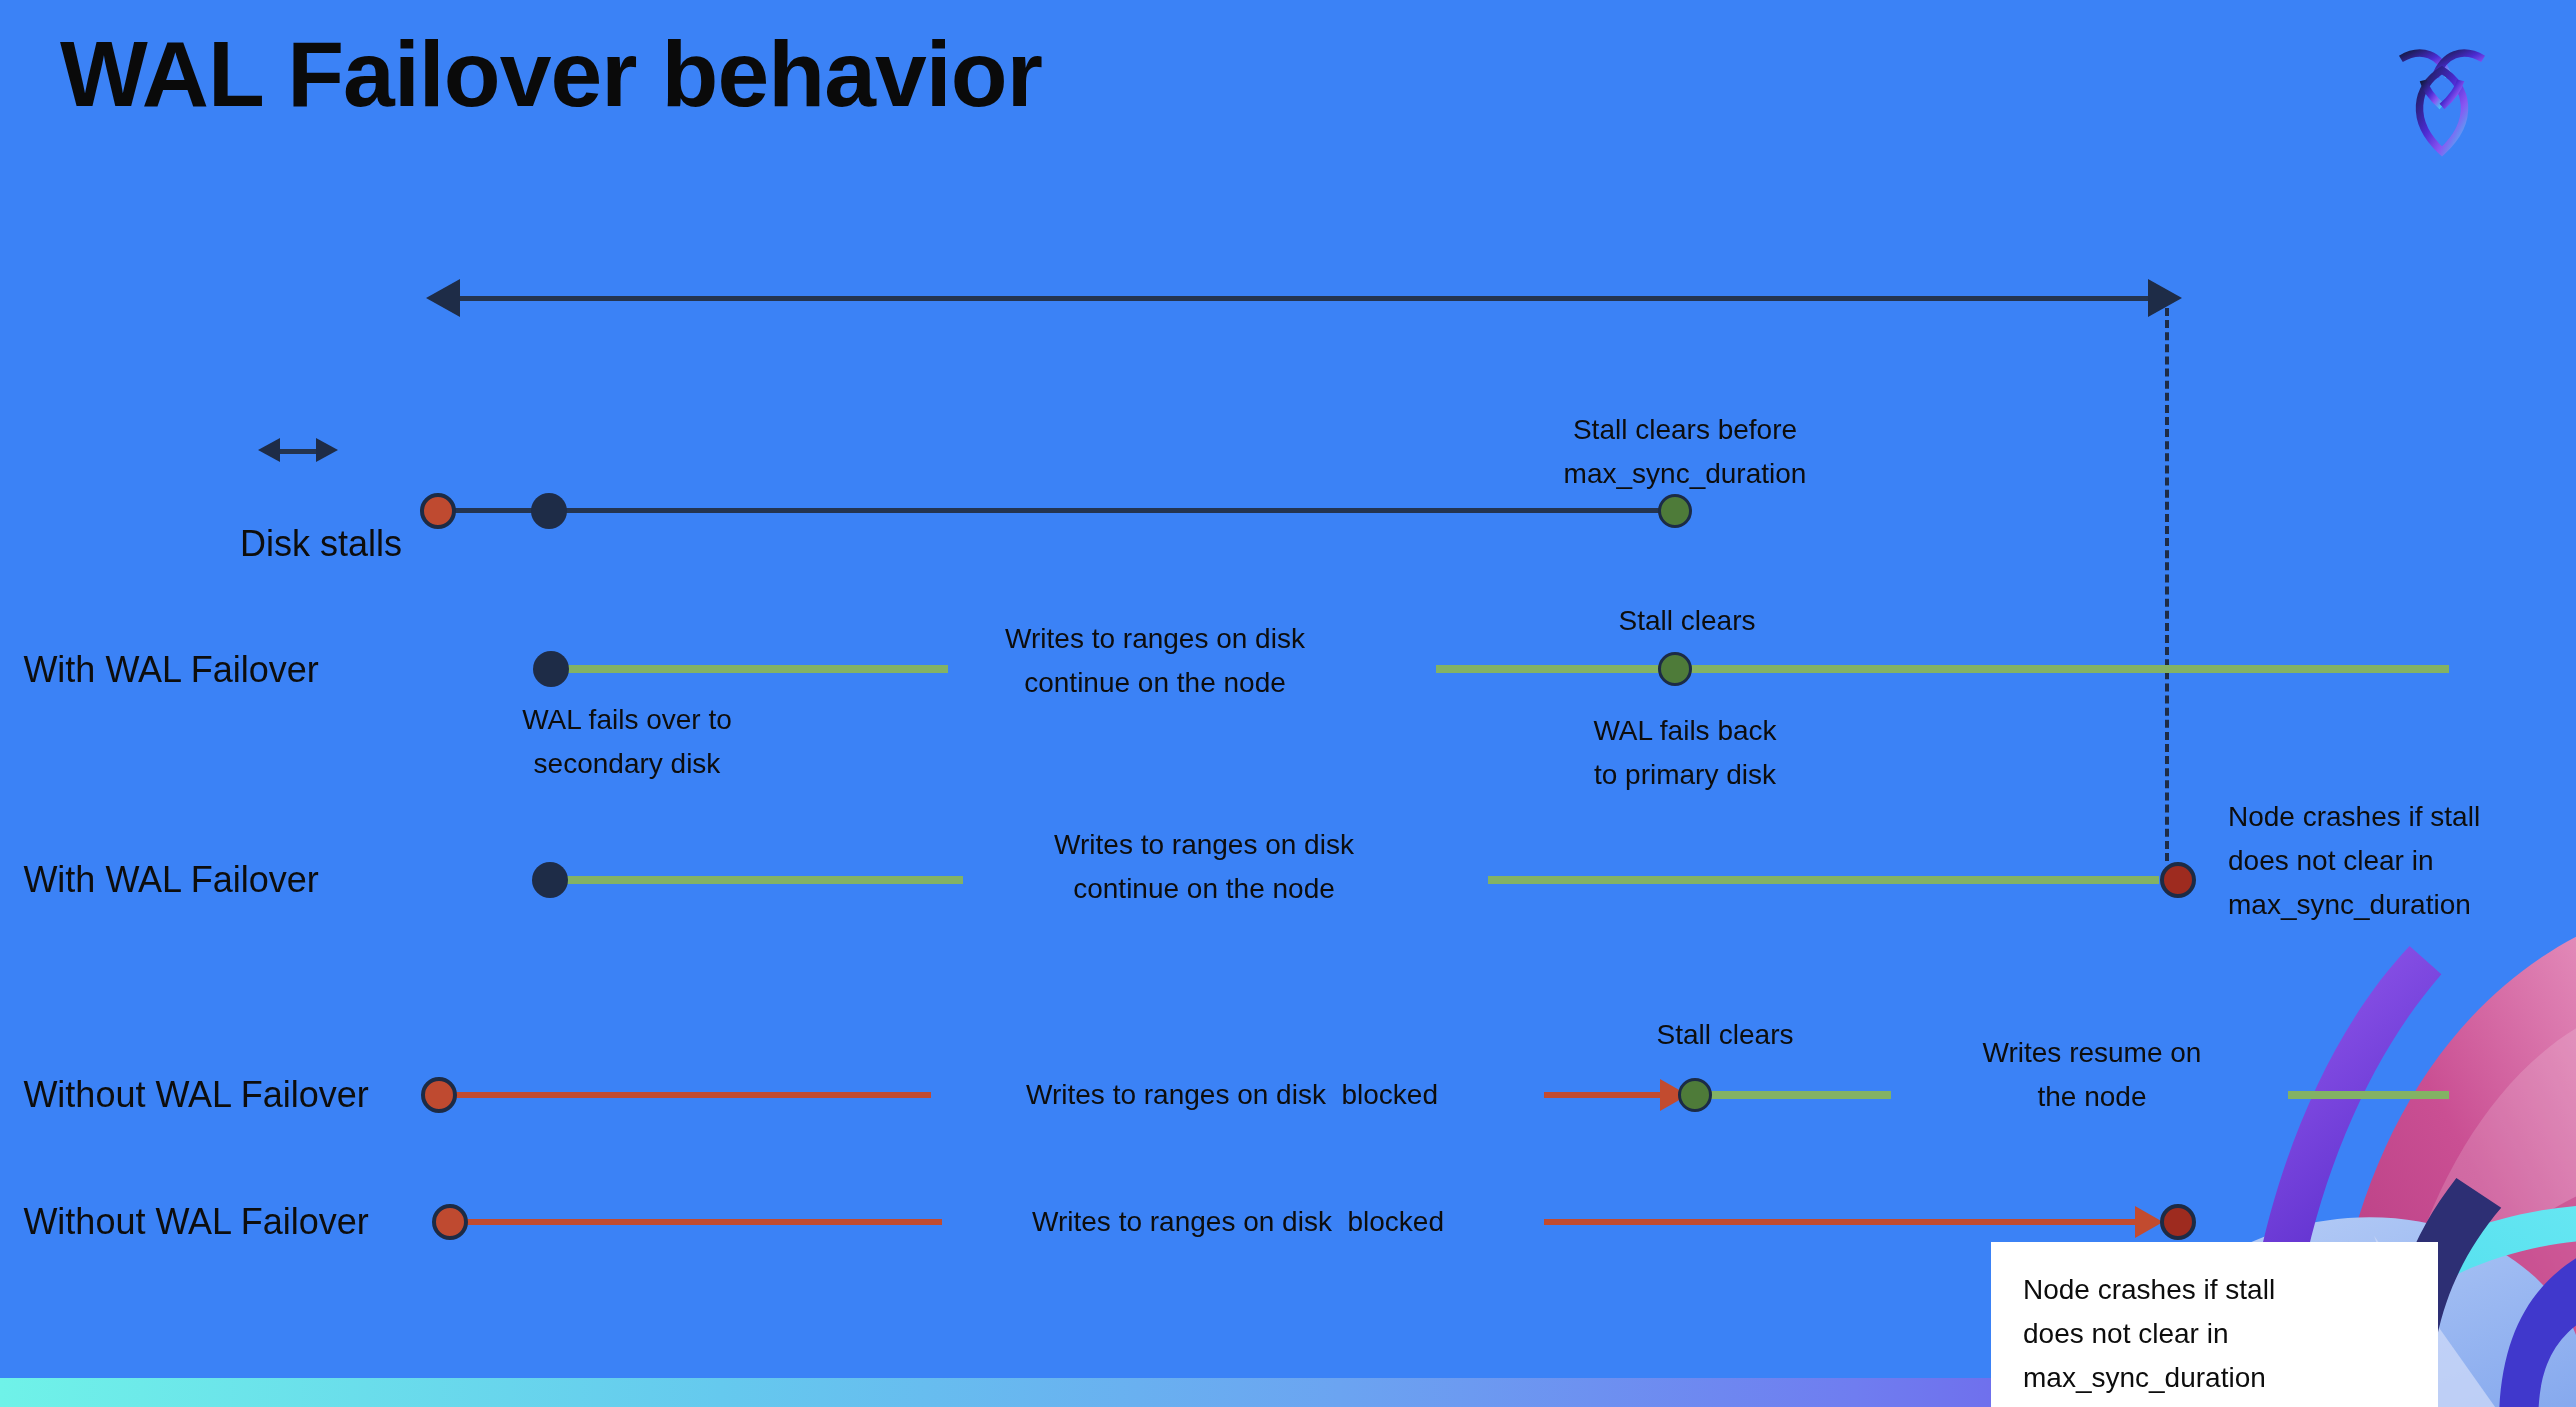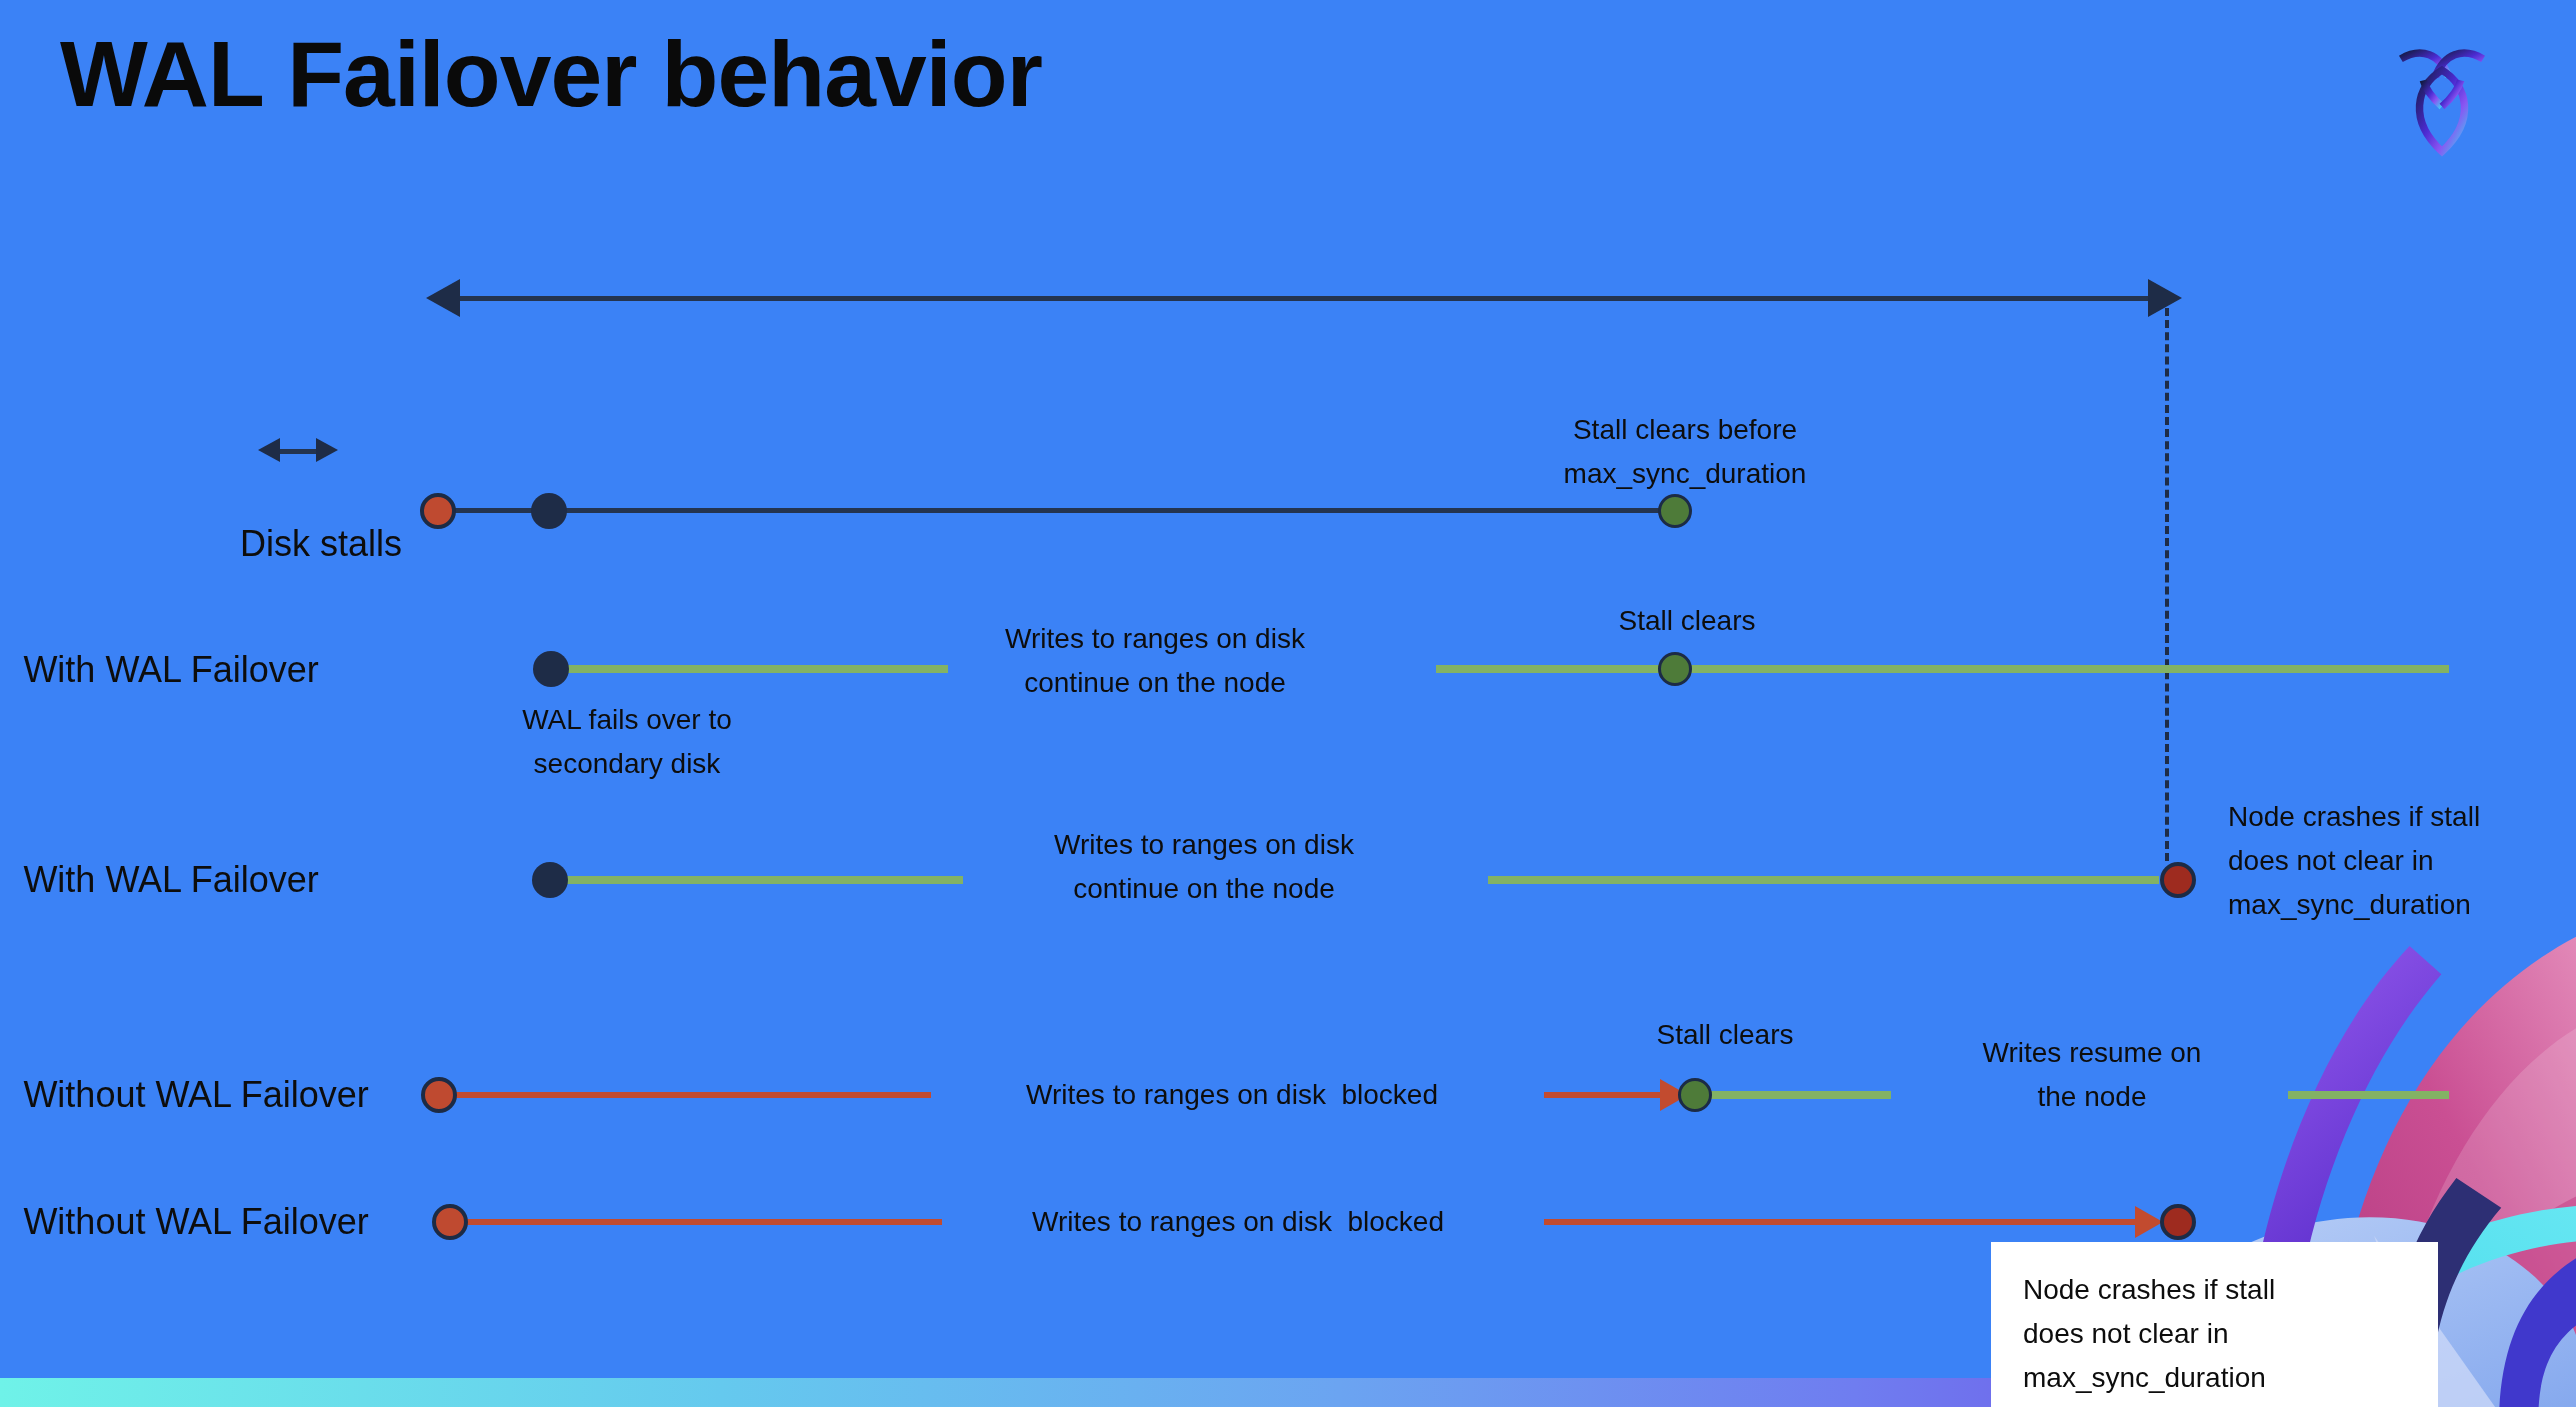--- a/index.html
+++ b/index.html
@@ -94,20 +94,22 @@
   <div class="row-label" style="left:23.4px;top:648px;">With WAL Failover</div>
   <div class="dot navy" style="left:533px;top:651px;"></div>
   <div class="hline green-line" style="left:565px;top:665px;width:383px;"></div>
   <div class="note" style="left:1155px;top:617px;">Writes to ranges on disk
 continue on the node</div>
   <div class="hline green-line" style="left:1436px;top:665px;width:1013px;"></div>
   <div class="dot green" style="left:1658px;top:652px;"></div>
   <div class="note" style="left:1687px;top:599px;">Stall clears</div>
   <div class="note" style="left:627px;top:698px;">WAL fails over to
 secondary disk</div>
+  <div class="note" style="left:1685px;top:709px;">WAL fails  back
+to primary disk</div>
 
   <div class="row-label" style="left:23.4px;top:858px;">With WAL Failover</div>
   <div class="dot navy" style="left:532px;top:862px;"></div>
   <div class="hline green-line" style="left:565px;top:876px;width:398px;"></div>
   <div class="note" style="left:1204px;top:823px;">Writes to ranges on disk
 continue on the node</div>
   <div class="hline green-line" style="left:1488px;top:876px;width:671px;"></div>
   <div class="dot darkred" style="left:2160px;top:862px;"></div>
   <div class="note left-align" style="left:2228px;top:795px;">Node crashes if stall
 does not clear in

